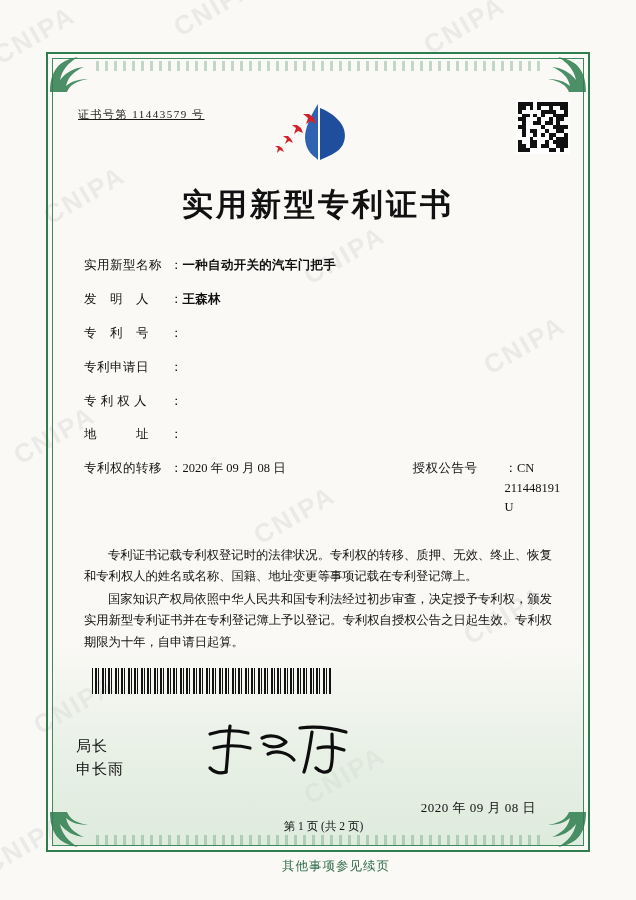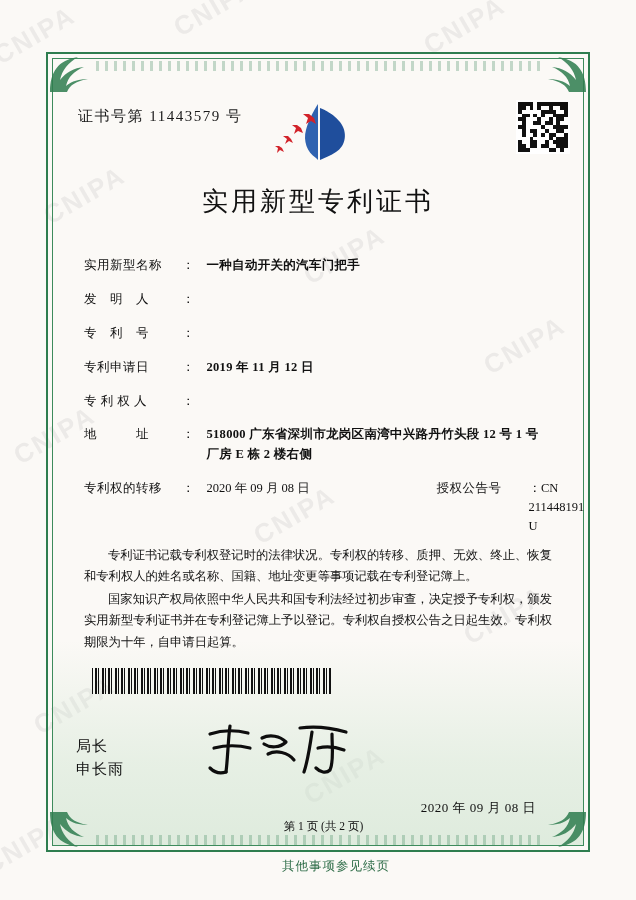--- a/index.html
+++ b/index.html
@@ -70,23 +70,24 @@
       repeating-linear-gradient(90deg, rgba(46,125,79,.55) 0 3px, transparent 3px 9px);
     opacity: .5;
   }
   .edge-top { top: 61px; }
   .edge-bottom { top: 835px; }
 
   
   .cert-no {
     position: absolute;
     left: 78px; top: 107px;
-    font-size: 15px;
+    font-size: 11px;
     color: #1a1a1a;
     letter-spacing: 1.5px;
+    text-decoration: underline;
   }
 
   
   .qr {
     position: absolute;
     right: 66px; top: 100px;
     width: 54px; height: 54px;
     background: #fff;
     padding: 2px;
     box-sizing: border-box;
@@ -106,41 +107,40 @@
     left: 50%; top: 100px;
     transform: translateX(-50%);
     width: 120px; height: 62px;
   }
 
   
   .doc-title {
     position: absolute;
     left: 0; right: 0; top: 184px;
     text-align: center;
-    font-size: 26px;
-    font-weight: normal;
+    font-size: 31px;
+    font-weight: bold;
     letter-spacing: 3px;
     color: #111;
     font-family: "DejaVu Serif", serif;
   }
 
   
   .fields {
     position: absolute;
     left: 84px; top: 256px;
     width: 470px;
     font-size: 12.5px;
     color: #111;
   }
   .row {
     display: flex;
     align-items: flex-start;
     margin-bottom: 14.5px;
     line-height: 1.55;
-    gap: 12px;
   }
   .row .lbl {
     width: 86px;
     flex: 0 0 86px;
     letter-spacing: 0.5px;
   }
   .row .colon {
     flex: 0 0 10px;
     text-align: left;
   }
@@ -471,41 +471,37 @@
 
   <div class="fields">
     <div class="row">
       <div class="lbl">实用新型名称</div>
       <div class="colon">：</div>
       <div class="val">一种自动开关的汽车门把手</div>
     </div>
     <div class="row">
       <div class="lbl">发　明　人</div>
       <div class="colon">：</div>
+      <div class="val">王森林</div>
     </div>
     <div class="row">
       <div class="lbl">专　利　号</div>
       <div class="colon">：</div>
     </div>
     <div class="row">
       <div class="lbl">专利申请日</div>
       <div class="colon">：</div>
-      <div class="val">2019 年 11 月 12 日</div>
     </div>
     <div class="row">
       <div class="lbl">专 利 权 人</div>
       <div class="colon">：</div>
     </div>
     <div class="row">
       <div class="lbl">地　　　址</div>
       <div class="colon">：</div>
-      <div class="val">
-        <span class="sub">518000 广东省深圳市龙岗区南湾中兴路丹竹头段 12 号 1 号</span>
-        <span class="sub">厂房 E 栋 2 楼右侧</span>
-      </div>
     </div>
     <div class="row two-col">
       <div class="lbl">专利权的转移</div>
       <div class="colon">：</div>
       <div class="val2wrap">
         <div class="val-left">2020 年 09 月 08 日</div>
         <div class="lbl2">授权公告号</div>
         <div class="val-right">：<span>CN 211448191 U</span></div>
       </div>
     </div>

